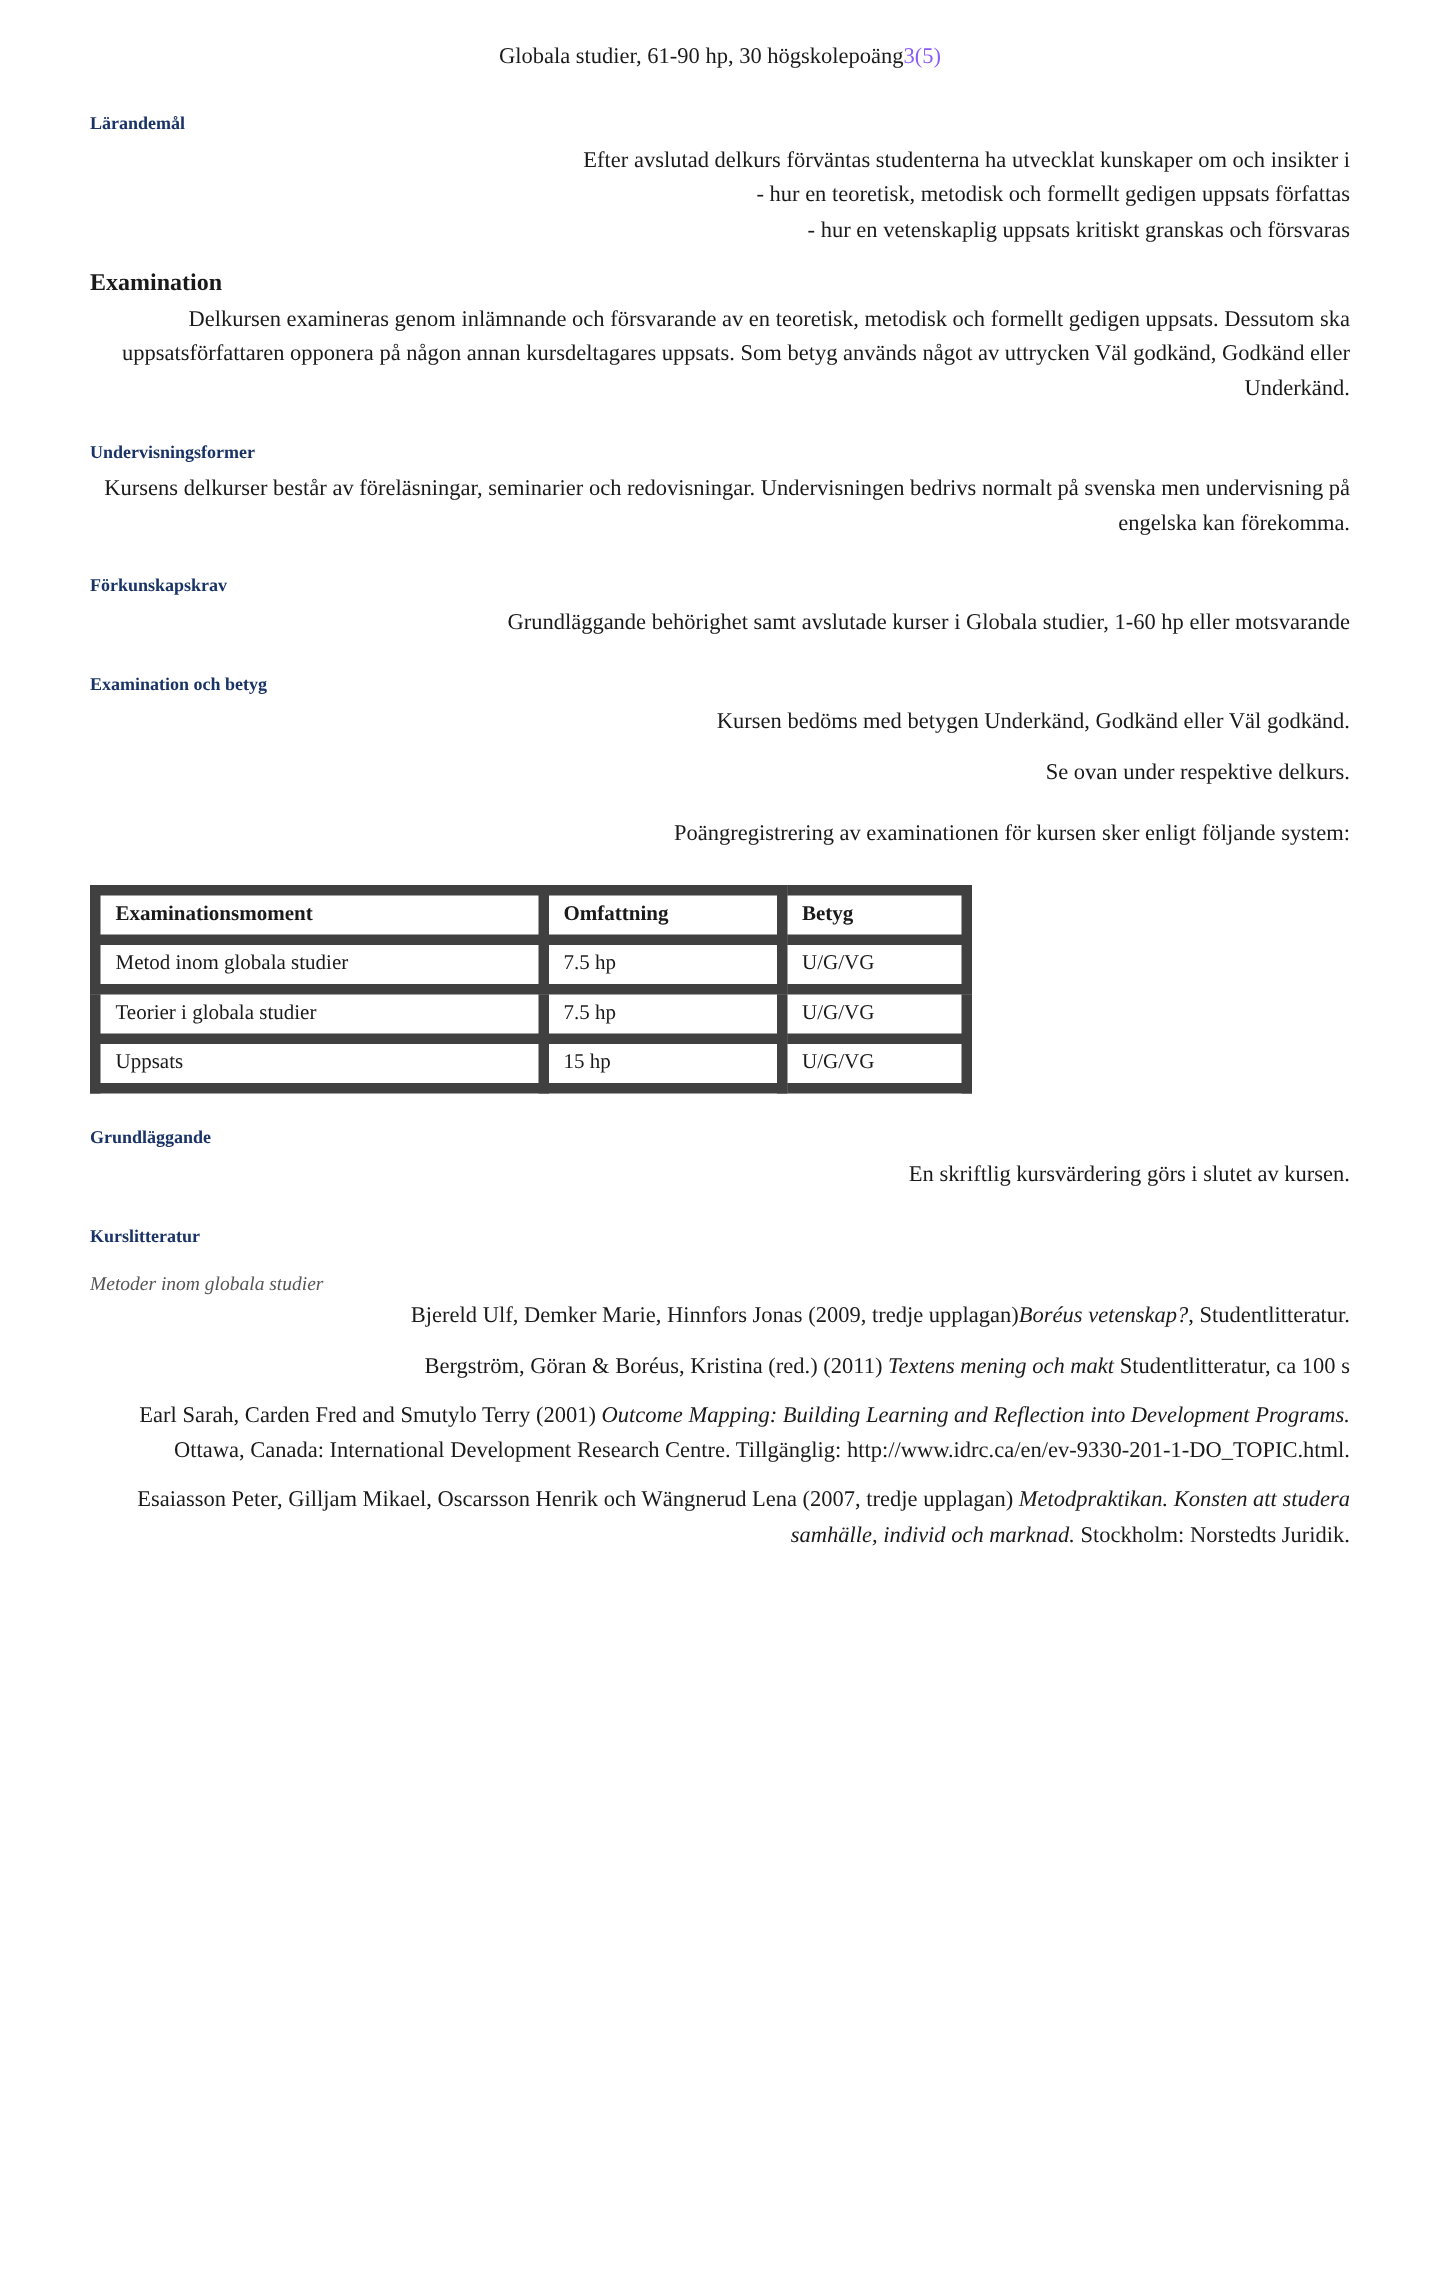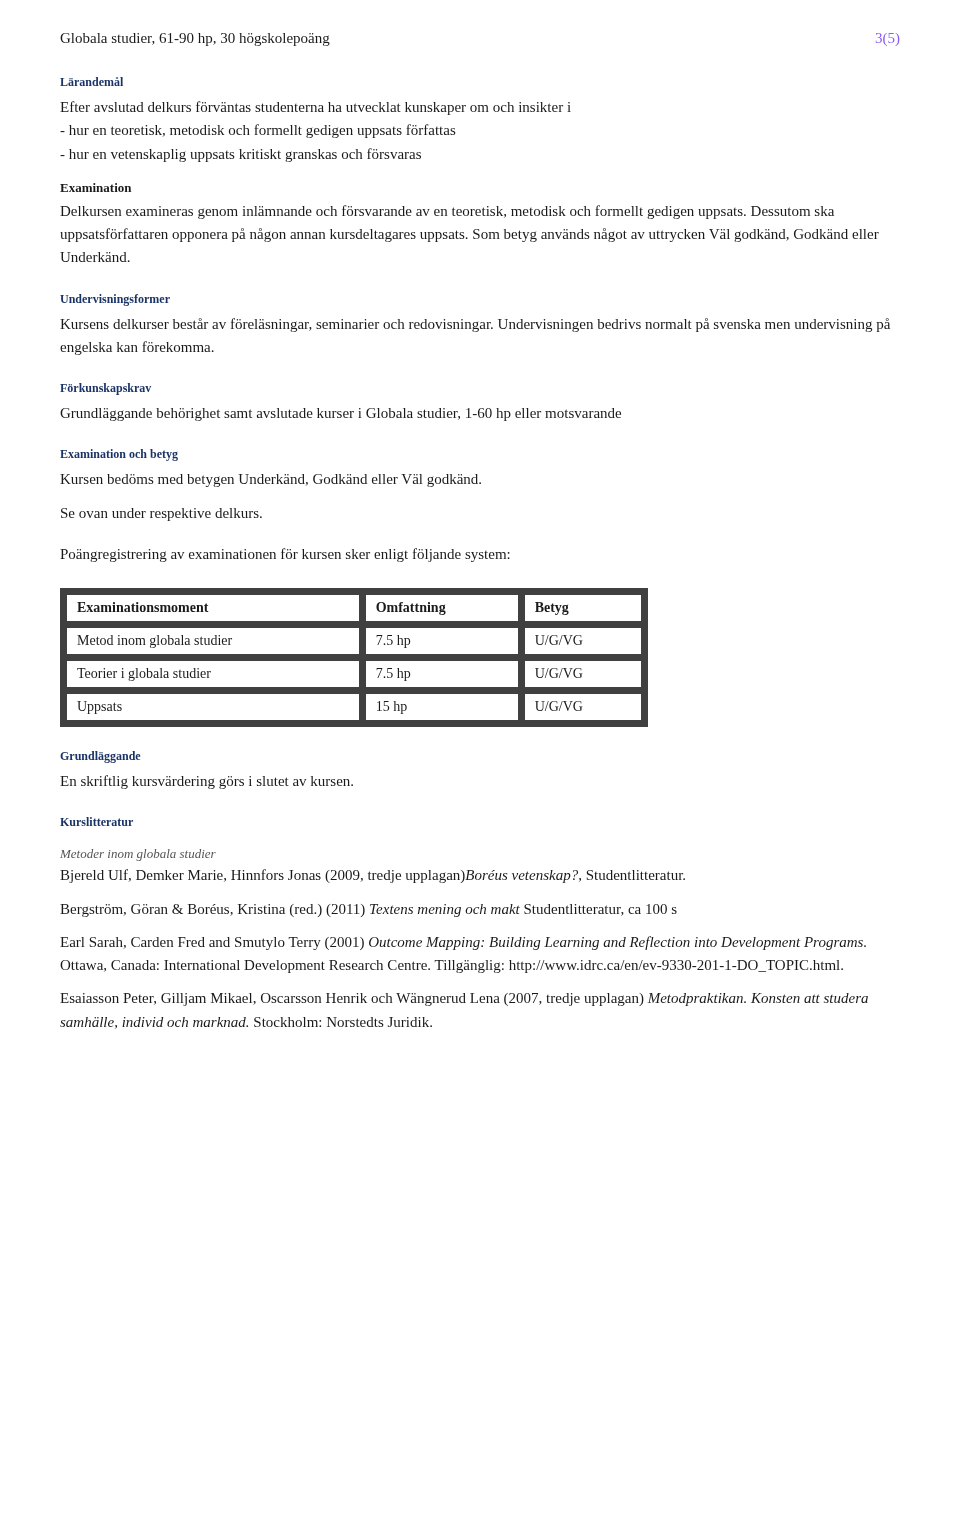--- a/index.html
+++ b/index.html
@@ -11,21 +11,21 @@
       background: #ffffff;
       font-family: Georgia, 'Times New Roman', serif;
       font-size: 15px;
       color: #1a1a1a;
       width: 960px;
       min-height: 1515px;
       padding: 30px 60px 40px 60px;
     }
     .page-header {
       display: flex;
-      justify-content: space-between;
+      justify-content: center;
       align-items: flex-start;
       border-bottom: none;
       margin-bottom: 28px;
     }
     .page-title {
       font-size: 15px;
       font-weight: normal;
       color: #1a1a1a;
     }
     .page-number {
@@ -33,29 +33,30 @@
       color: #8b5cf6;
     }
     .section-heading {
       font-size: 12px;
       font-weight: bold;
       color: #1a3366;
       margin-top: 22px;
       margin-bottom: 6px;
     }
     .subsection-label {
-      font-size: 13px;
+      font-size: 16px;
       font-weight: bold;
       color: #1a1a1a;
       margin-top: 14px;
       margin-bottom: 4px;
     }
     p {
       line-height: 1.55;
       margin-bottom: 10px;
+      text-align: right;
     }
     .table-intro {
       margin-top: 18px;
       margin-bottom: 22px;
     }
     table {
       border-collapse: collapse;
       width: 70%;
       margin-bottom: 22px;
       font-size: 14px;

